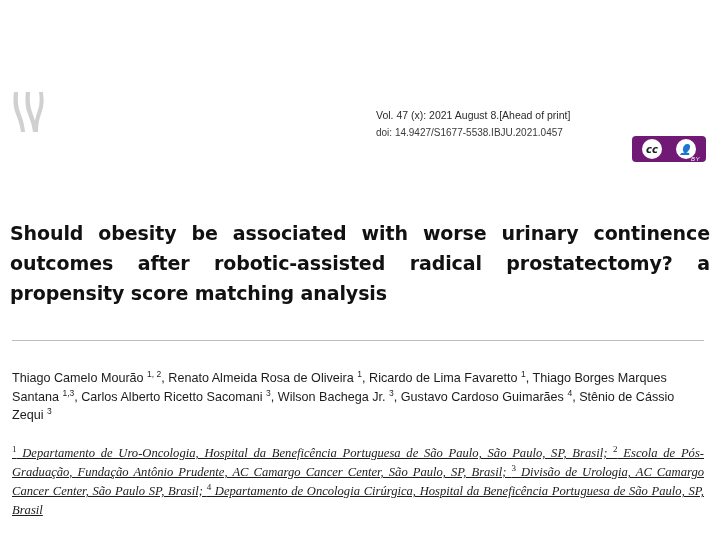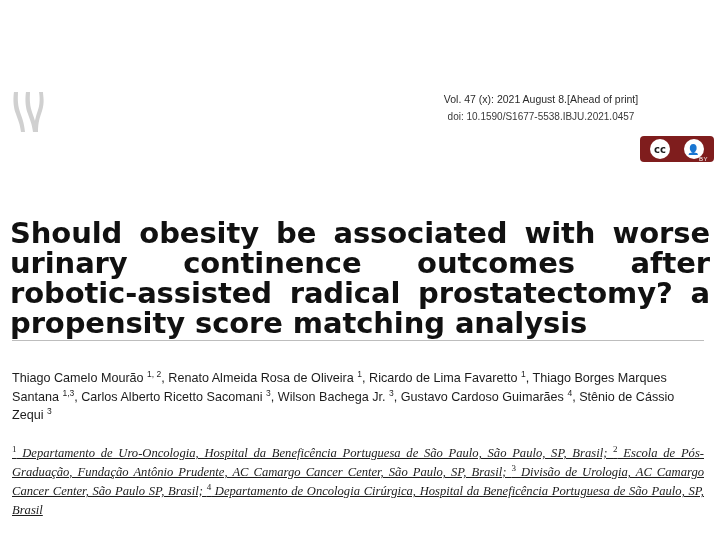--- a/index.html
+++ b/index.html
@@ -53,52 +53,53 @@
     font-size: 14.5px;
     font-weight: bold;
     letter-spacing: 0.6px;
     color: #1a1a1a;
     white-space: nowrap;
   }
 
   .issue-meta {
     position: absolute;
     right: 10px;
-    top: 4px;
+    top: 20px;
     width: 330px;
-    text-align: center;
+    text-align: left;
   }
   .issue-line {
     font-size: 10.5px;
     color: #2b2b2b;
     line-height: 15px;
     white-space: nowrap;
   }
   .doi-line {
     font-size: 10px;
     color: #3a3a3a;
     line-height: 15px;
     margin-top: 2px;
     white-space: nowrap;
   }
 
   
   .cc-badge {
     position: absolute;
-    right: 2px;
+    right: 10px;
     top: 48px;
     width: 74px;
     height: 26px;
-    background: #7f1d1d;
+    background: #701a75;
     border-radius: 4px;
     display: flex;
     align-items: center;
     justify-content: space-around;
     padding: 0 3px;
     box-sizing: border-box;
+    font-style: italic;
   }
   .cc-circle {
     width: 20px;
     height: 20px;
     border-radius: 50%;
     background: #ffffff;
     color: #1c1c1c;
     font-size: 10px;
     font-weight: bold;
     display: flex;
@@ -115,21 +116,21 @@
     letter-spacing: 0.5px;
   }
 
   
   .title {
     position: absolute;
     left: 10px;
     top: 218px;
     width: 700px;
     font-family: "DejaVu Sans", sans-serif;
-    font-size: 29px;
+    font-size: 19px;
     font-weight: bold;
     line-height: 30px;
     color: #111111;
     text-align: justify;
     letter-spacing: -0.1px;
   }
 
   
   .divider {
     position: absolute;
@@ -189,21 +190,21 @@
       <svg width="48" height="48" viewBox="0 0 48 48" xmlns="http://www.w3.org/2000/svg">
         <path d="M6 4 C6 4, 4 16, 8 26 C10 32, 12 36, 13 44 L17 44 C16 34, 14 30, 12 24 C9 15, 10 8, 10 4 Z" fill="#d0d0d0"></path>
         <path d="M18 4 C18 4, 16 16, 20 26 C22 32, 24 36, 25 44 L29 44 C28 34, 26 30, 24 24 C21 15, 22 8, 22 4 Z" fill="#d0d0d0"></path>
         <path d="M31 4 C31 4, 33 14, 30 22 C28 28, 26 34, 26 44 L30 44 C30 34, 32 29, 34 23 C37 14, 35 8, 35 4 Z" fill="#d0d0d0"></path>
       </svg>
     </div>
 
 
     <div class="issue-meta">
       <div class="issue-line">Vol. 47 (x): 2021 August 8.[Ahead of print]</div>
-      <div class="doi-line">doi: 10.1590/S1677-5538.IBJU.2021.0457</div>
+      <div class="doi-line">doi: 14.9427/S1677-5538.IBJU.2021.0457</div>
     </div>
 
     <div class="cc-badge">
       <div class="cc-circle">cc</div>
       <div class="cc-circle">👤</div>
       <div class="cc-by-label">BY</div>
     </div>
 
   </div>
 

